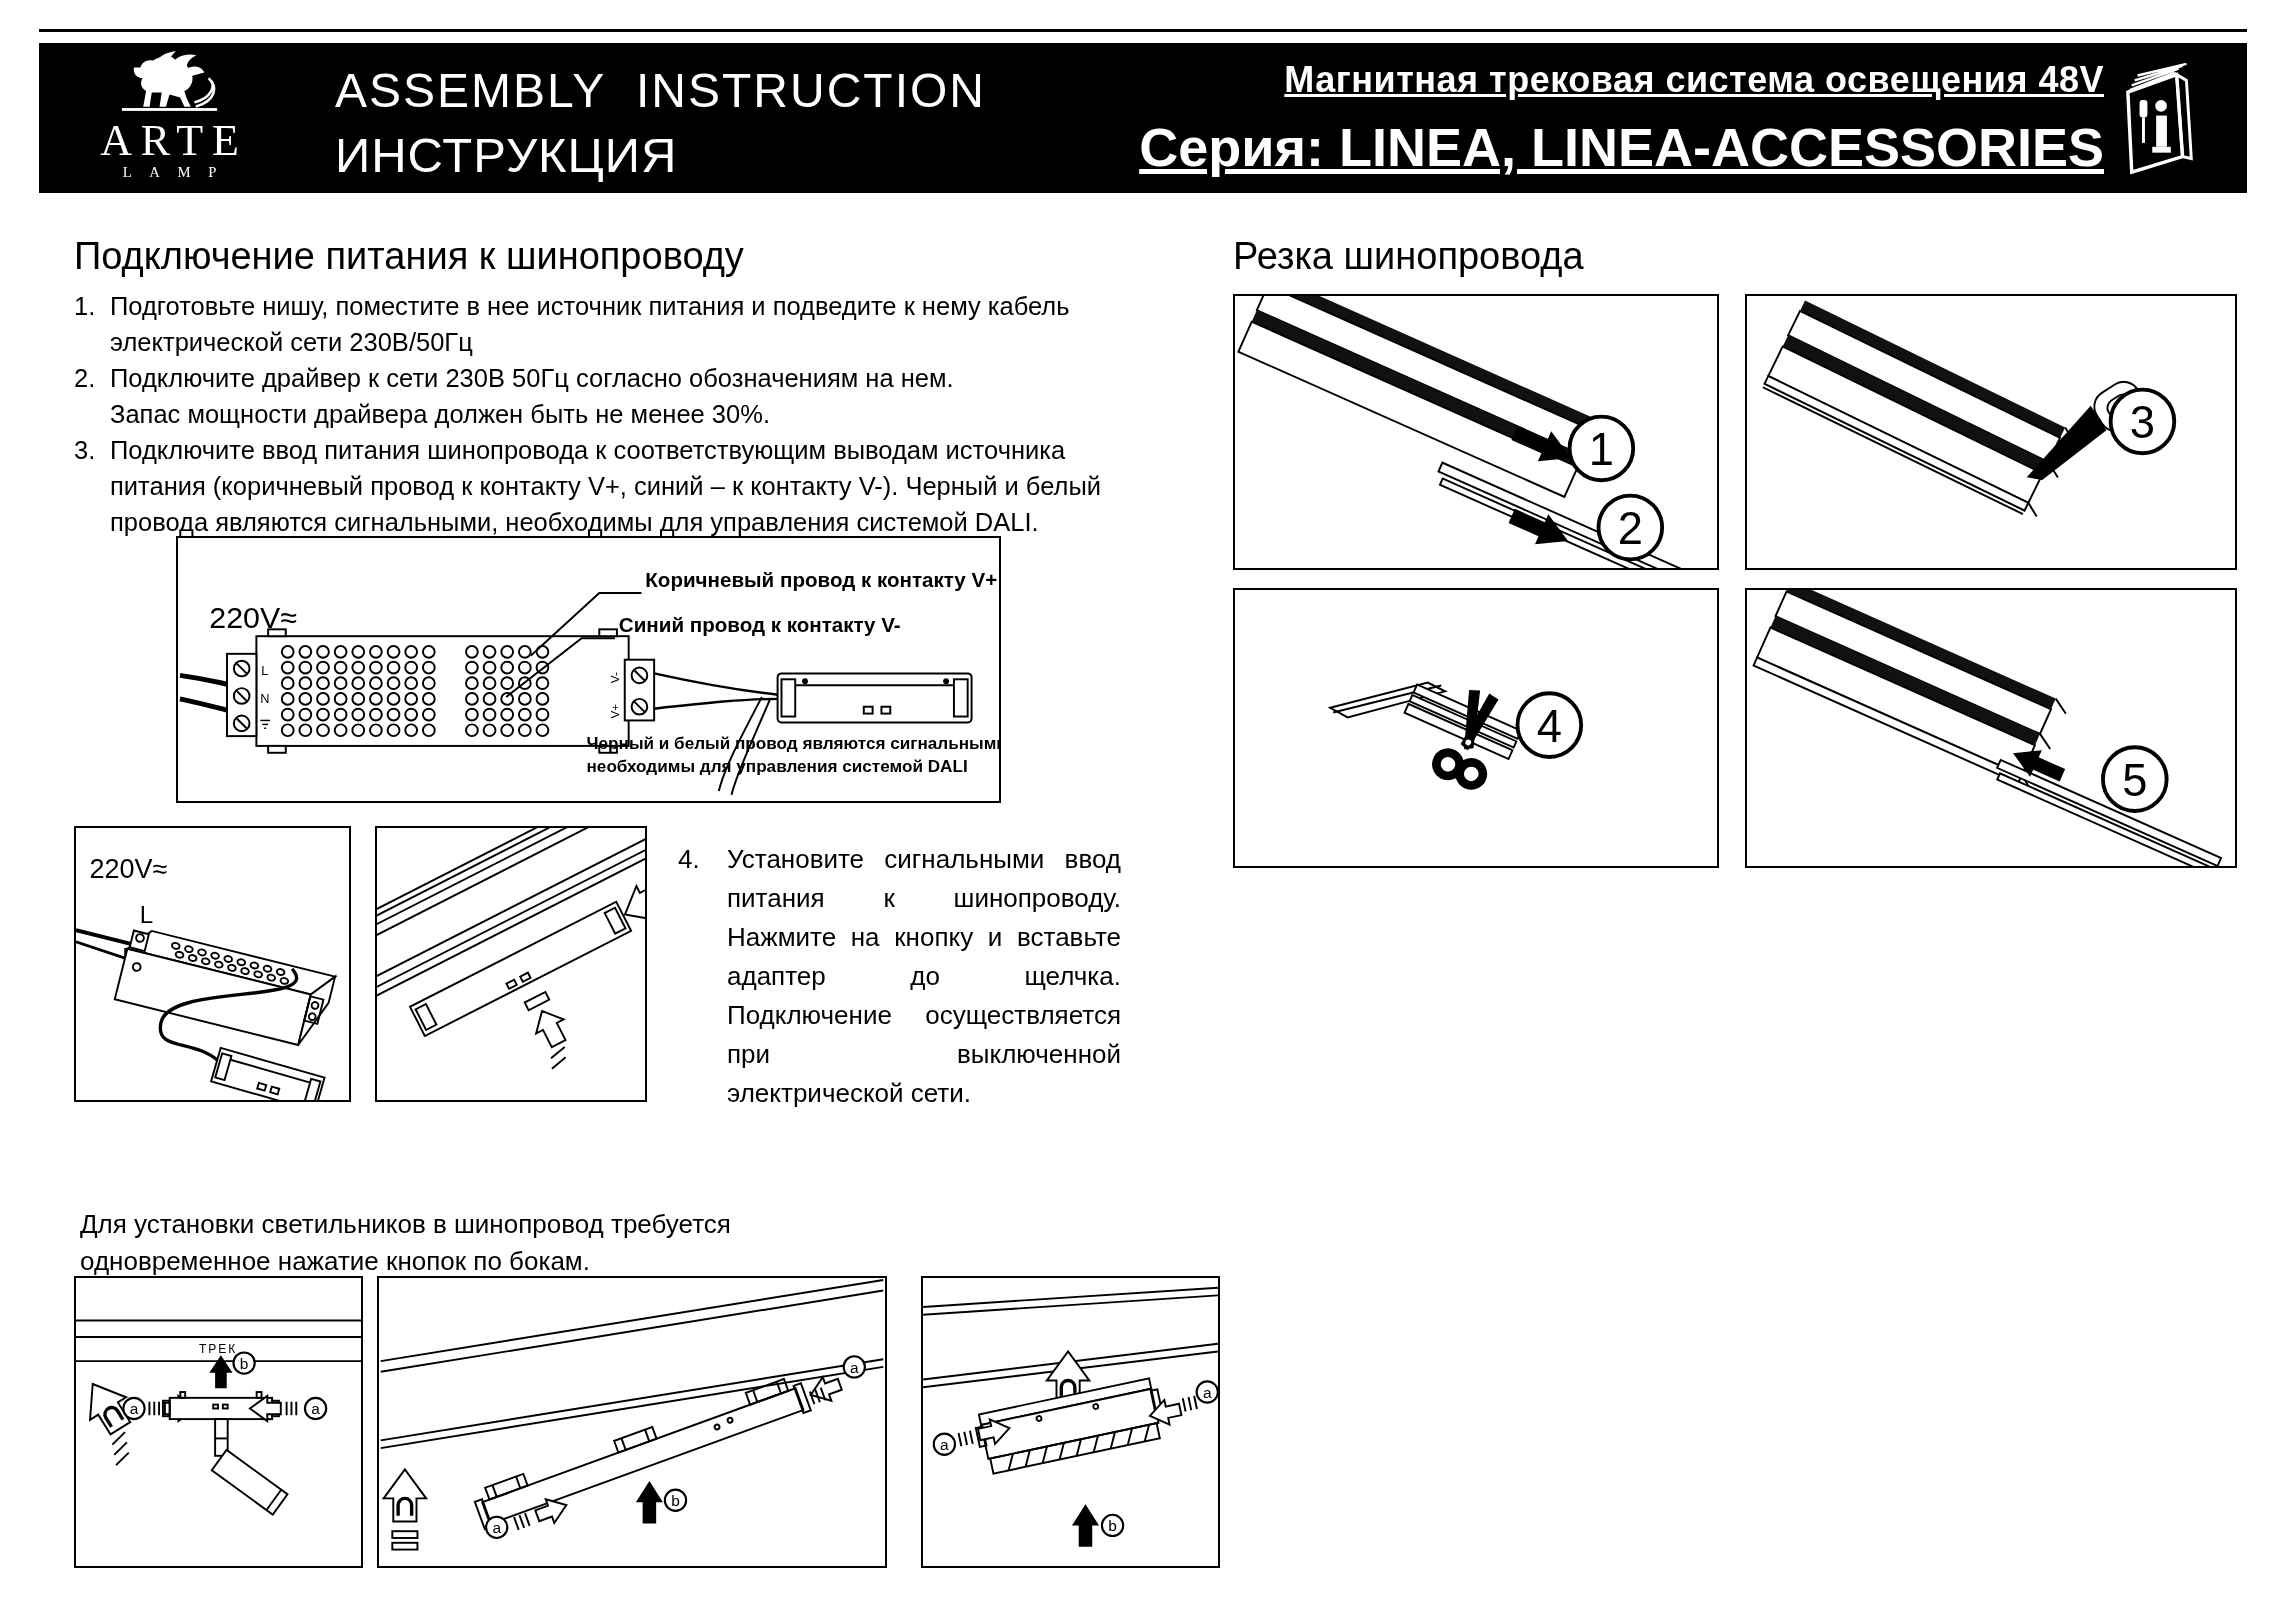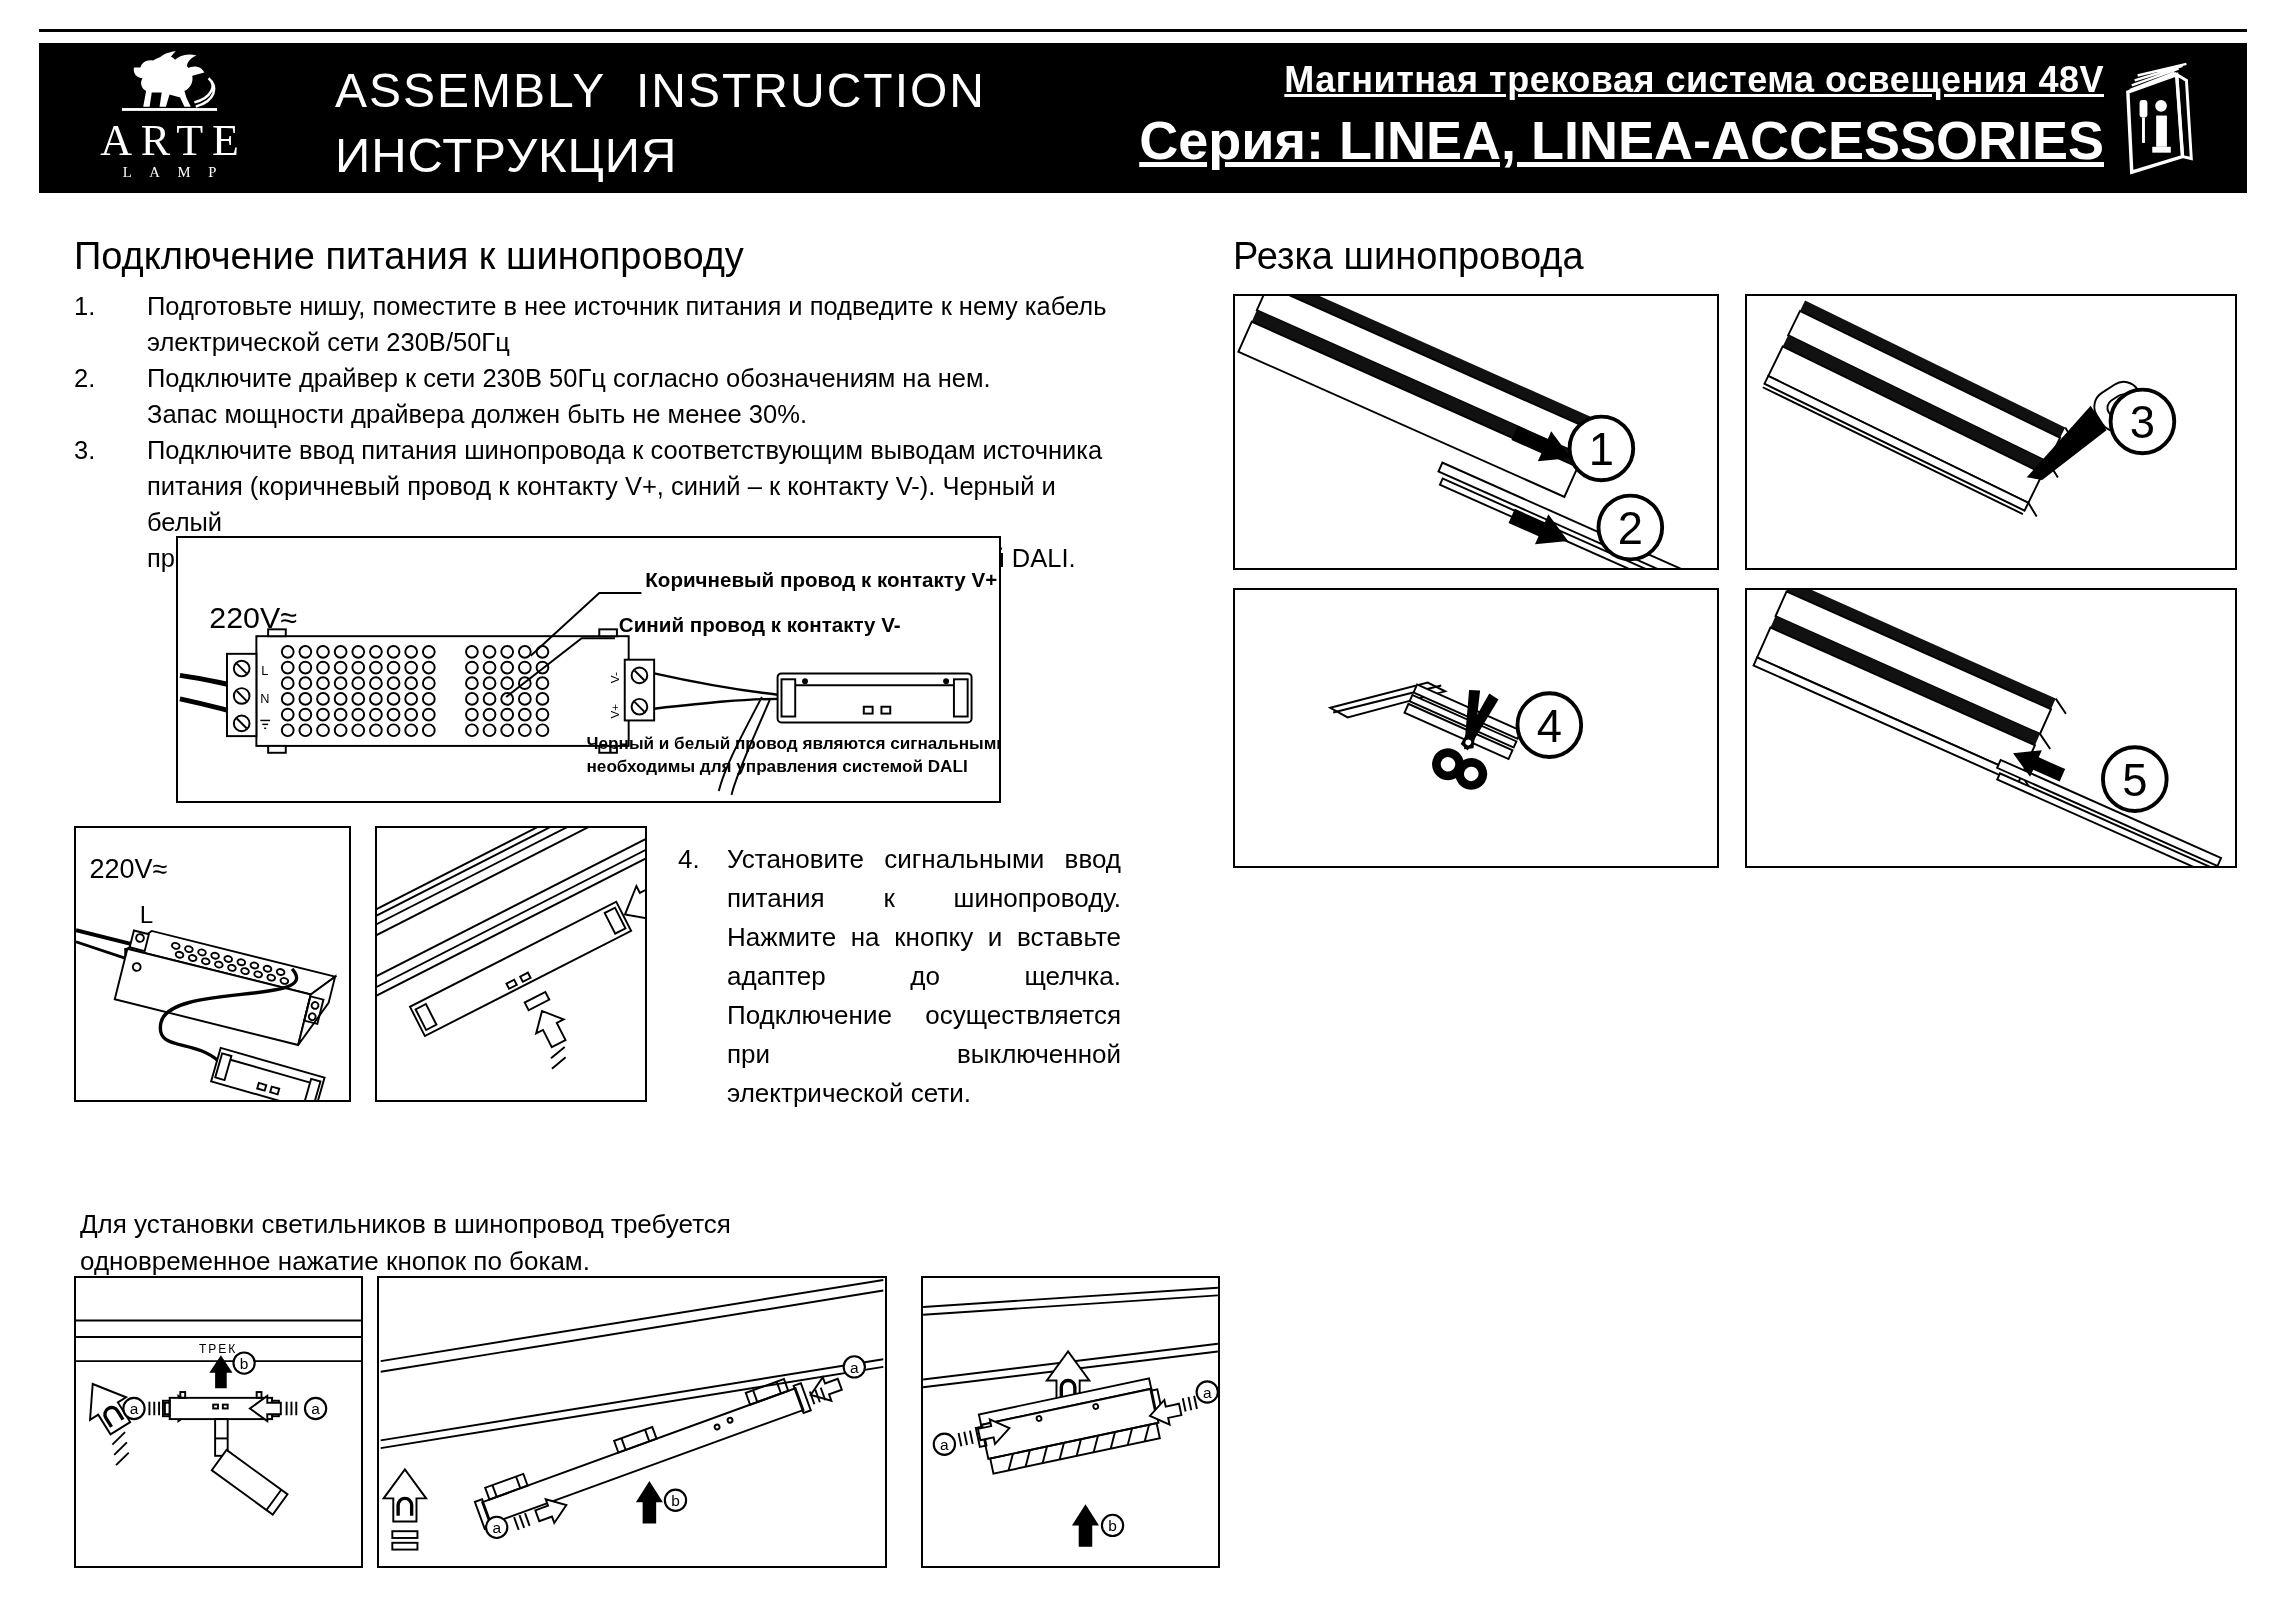--- a/index.html
+++ b/index.html
@@ -10,28 +10,28 @@
 
   .header { position:absolute; left:39px; top:43px; width:2208px; height:150px; background:#000; color:#fff; }
   .logo { position:absolute; left:25.5px; top:3.9px; width:210px; text-align:center; }
   .logo-arte { font-family:"Liberation Serif", serif; font-size:44px; letter-spacing:8.8px; padding-left:8.8px; line-height:45px; margin-top:-3.9px; }
   .logo-lamp { font-family:"Liberation Serif", serif; font-size:14.7px; letter-spacing:17.6px; padding-left:17.6px; margin-top:1px; }
   .header-titles { position:absolute; left:296px; top:19.6px; }
   .title-en { font-size:48px; letter-spacing:2px; white-space:pre; font-weight:400; }
   .title-ru { font-size:49px; margin-top:9.8px; letter-spacing:1px; font-weight:500; }
   .header-right { position:absolute; right:143px; top:15.7px; text-align:right;text-decoration:underline; }
   .prod1 { font-size:36px; font-weight:700; letter-spacing:0.5px; }
-  .prod2 { font-size:54px; font-weight:700; margin-top:8px; }
+  .prod2 { font-size:54px; font-weight:700; margin-top:15px; }
   .booklet { position:absolute; right:39px; top:13.7px; width:90px; height:123px; }
 
   .sec-title { position:absolute; font-size:38px; }
   .steps { position:absolute; left:74px; top:288px; width:1054px; }
   .step { display:flex; font-size:25.5px; line-height:36px; }
   .step .num { width:36px; flex:none; }
-  .step .txt { white-space:pre-line;margin-left:37px; }
+  .step .txt { white-space:pre-line; }
 
   .box { position:absolute; border:2px solid #000; background:#fff; }
   .box svg { display:block; width:100%; height:100%; }
 
   .step4 { position:absolute; left:678px; top:840px; width:443px; display:flex; font-size:26px; line-height:39px; }
   .step4 .num { width:49px; flex:none; }
   .step4 .txt { text-align:justify; }
 
   .install-desc { position:absolute; left:80px; top:1206px; font-size:26px; line-height:37px; white-space:pre-line; }
 

